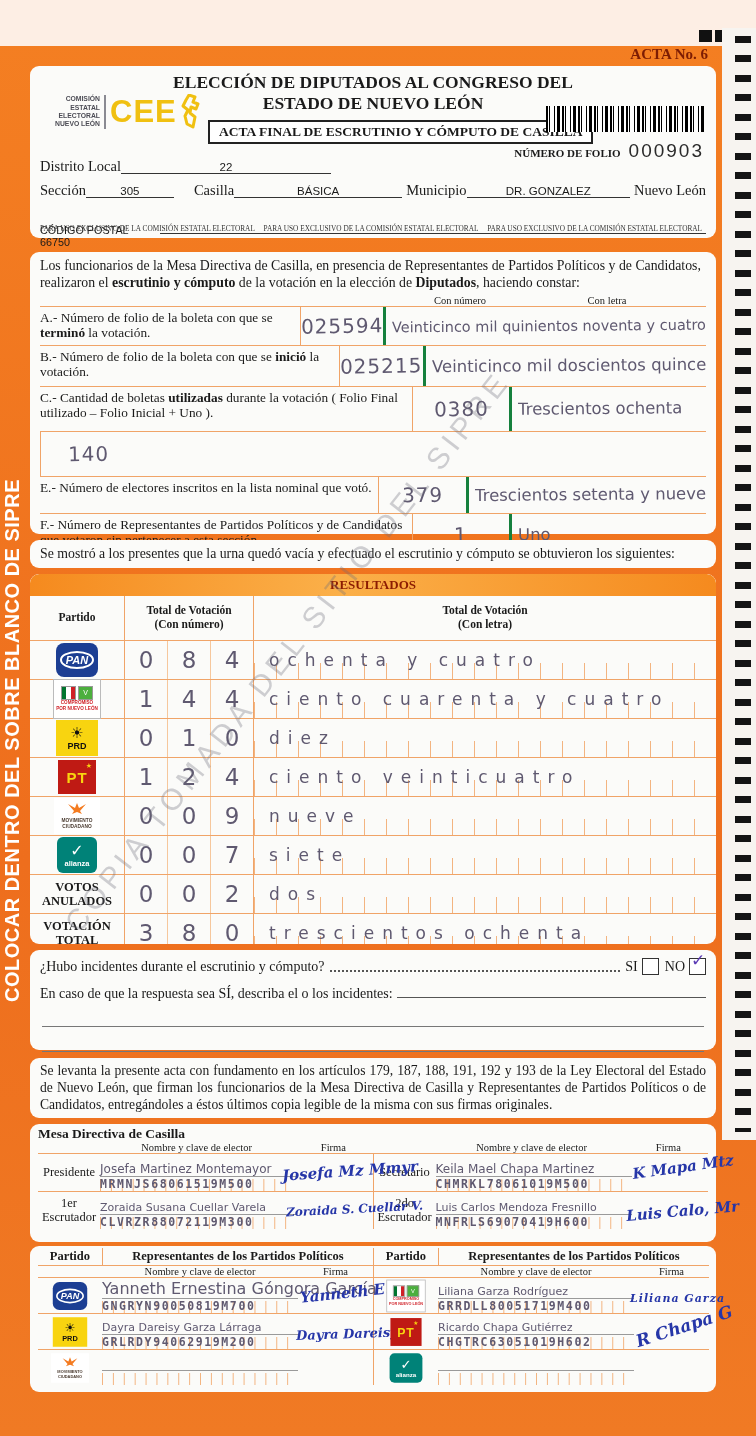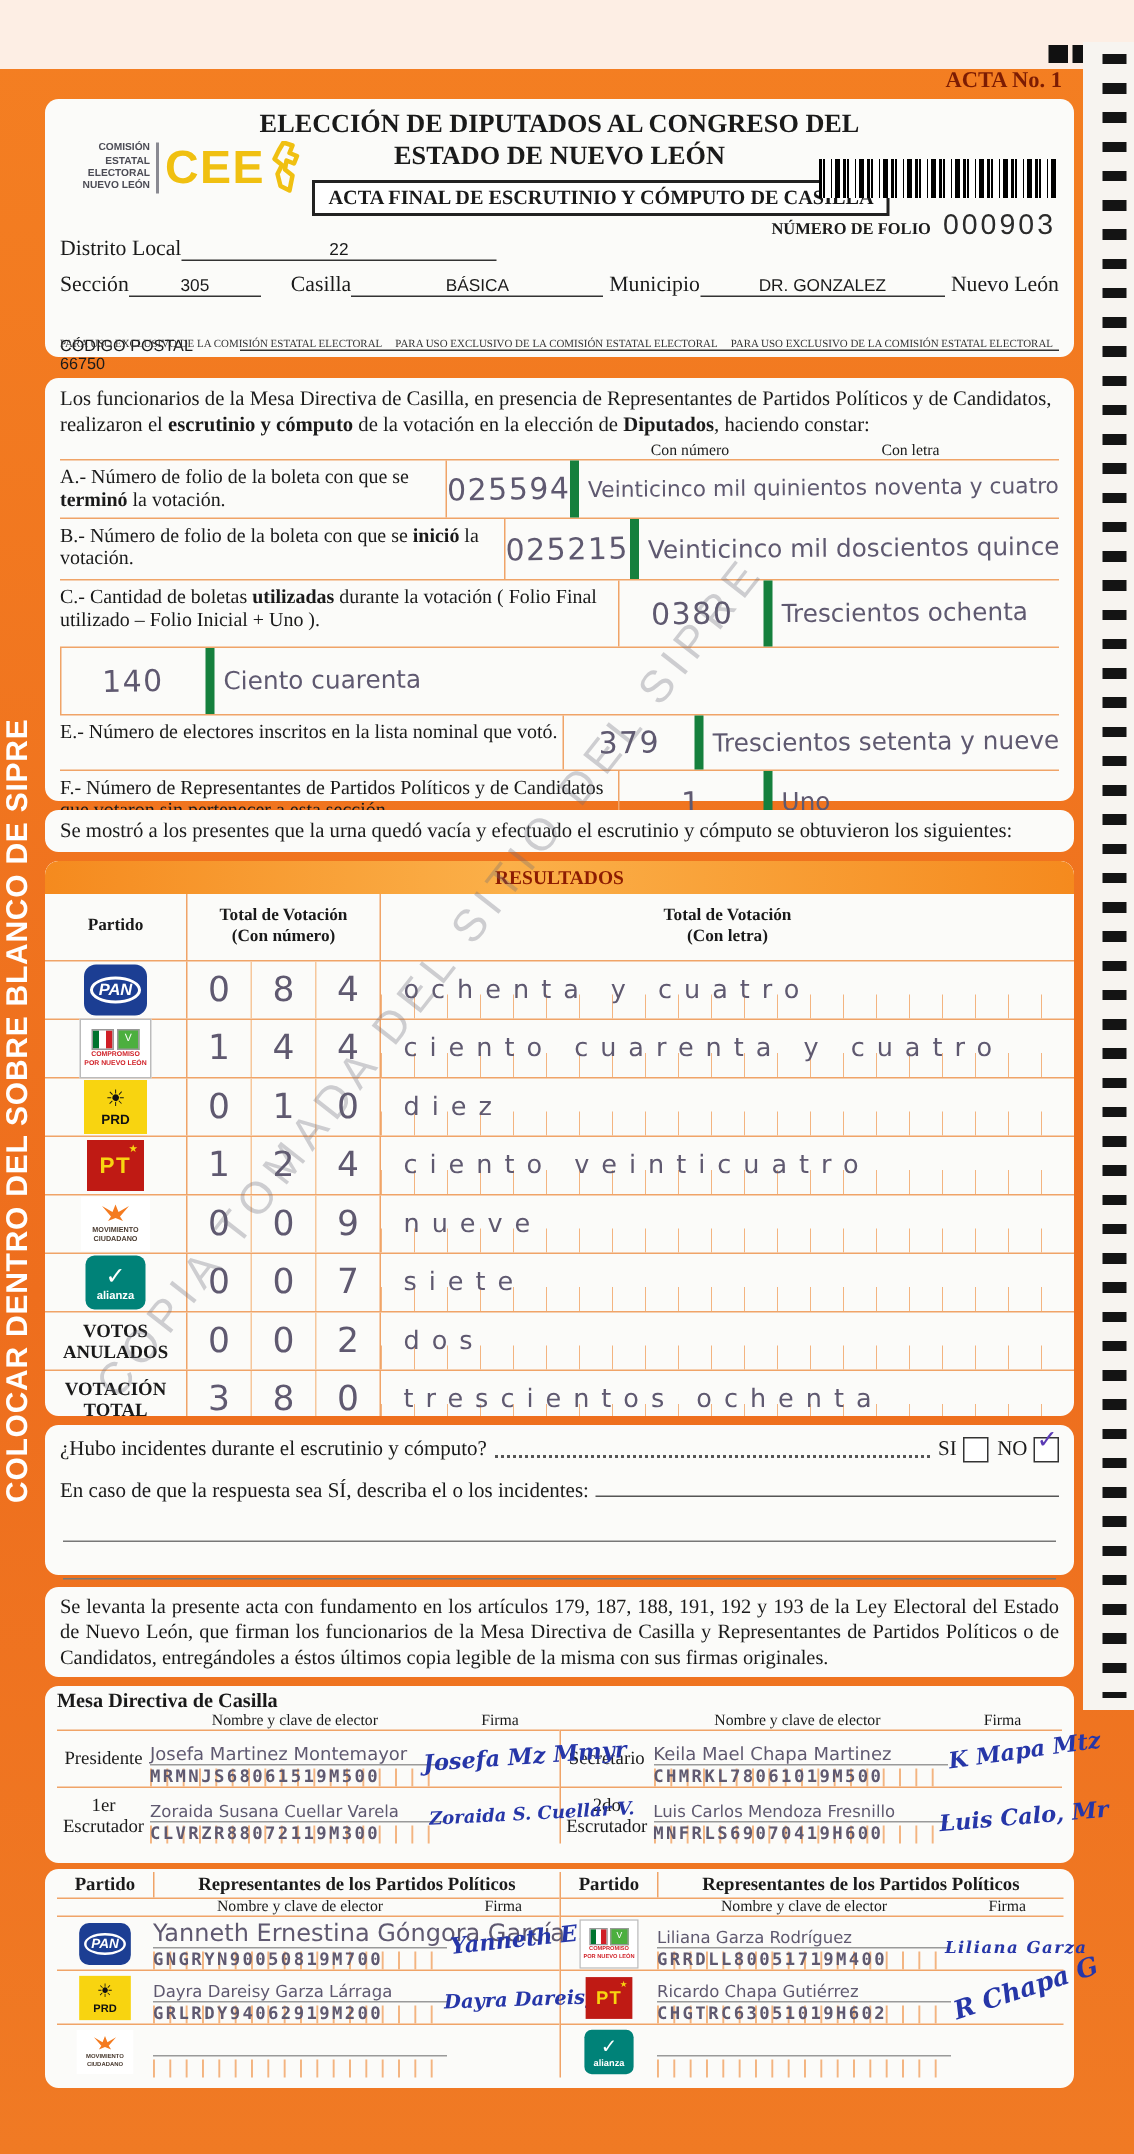--- a/index.html
+++ b/index.html
@@ -34,21 +34,21 @@
   #card-scrutiny{top:252px;height:282px;padding:6px 10px;}
   #scrutiny-intro{font-size:13.8px;line-height:1.22;}
   .sc-table{margin-top:3px;}
   .sc-head{display:flex;font-size:10.5px;text-align:center;}
   .sc-head .c1{width:372px;}
   .sc-head .c2{width:96px;}
   .sc-head .c3{flex:1;}
   .sc-row{display:flex;border-top:1px solid #f0a468;align-items:stretch;}
   .sc-row .c1{width:372px;font-size:13.3px;line-height:1.15;padding:3px 2px 3px 0;box-sizing:border-box;}
   .sc-row .c2{width:96px;border-left:1px solid #f0a468;display:flex;align-items:center;justify-content:center;}
-  .sc-row .c3{flex:1;border-left:6px solid #15803d;display:flex;align-items:center;padding-left:6px;}
+  .sc-row .c3{flex:1;border-left:3px solid #15803d;display:flex;align-items:center;padding-left:6px;}
   
   .hw{font-family:"DejaVu Sans",sans-serif;color:#5f5970;}
   .hw-num{font-size:20px;letter-spacing:1px;transform:rotate(-1deg);}
   .hw-letra{font-size:16.5px;transform:rotate(-.5deg);white-space:nowrap;overflow:hidden;}
   
   #card-urn{top:540px;height:28px;display:flex;align-items:center;padding:0 10px;font-size:13.8px;}
   
   #card-results{top:574px;height:370px;overflow:hidden;}
   #res-band{height:22px;border-radius:9px 9px 0 0;background:linear-gradient(90deg,#f58a1e,#fbb049 45%,#f58a1e);display:flex;align-items:center;justify-content:center;font-weight:bold;font-size:13px;color:#8c1c02;}
   .res-headrow{display:flex;height:44px;border-bottom:1px solid #f0a468;}
@@ -132,21 +132,21 @@
 <body>
 
 <div id="page">
   <div id="topstrip"></div>
   <div class="corner-sq" style="right:28px"></div>
   <div class="corner-sq" style="right:44px"></div>
   <div id="bindstrip">
       <div class="dashes"></div>
     </div>
   <div id="sidetext">COLOCAR DENTRO DEL SOBRE BLANCO DE SIPRE</div>
-  <div id="acta-no">ACTA No. 1</div>
+  <div id="acta-no">ACTA No. 6</div>
 
   <div class="card" id="card-header">
     <div class="title">ELECCIÓN DE DIPUTADOS AL CONGRESO DEL</div>
     <div class="title" style="margin-top:0">ESTADO DE NUEVO LEÓN</div>
     <div id="org-logo">
       <div id="org-lines">COMISIÓN
 ESTATAL
 ELECTORAL
 NUEVO LEÓN</div>
       <div id="org-divider"></div>
@@ -217,23 +217,20 @@
             <span class="hw hw-num">0380</span>
           </div>
         <div class="c3">
             <span class="hw hw-letra">Trescientos ochenta</span>
           </div>
       </div>
       <div class="sc-row" style="height:44px">
         <div class="c2">
             <span class="hw hw-num">140</span>
           </div>
-        <div class="c3">
-            <span class="hw hw-letra">Ciento cuarenta</span>
-          </div>
       </div>
       <div class="sc-row" style="height:36px">
         <div class="c1">E.- Número de electores inscritos en la lista nominal que votó.</div>
         <div class="c2">
             <span class="hw hw-num">379</span>
           </div>
         <div class="c3">
             <span class="hw hw-letra">Trescientos setenta y nueve</span>
           </div>
       </div>

